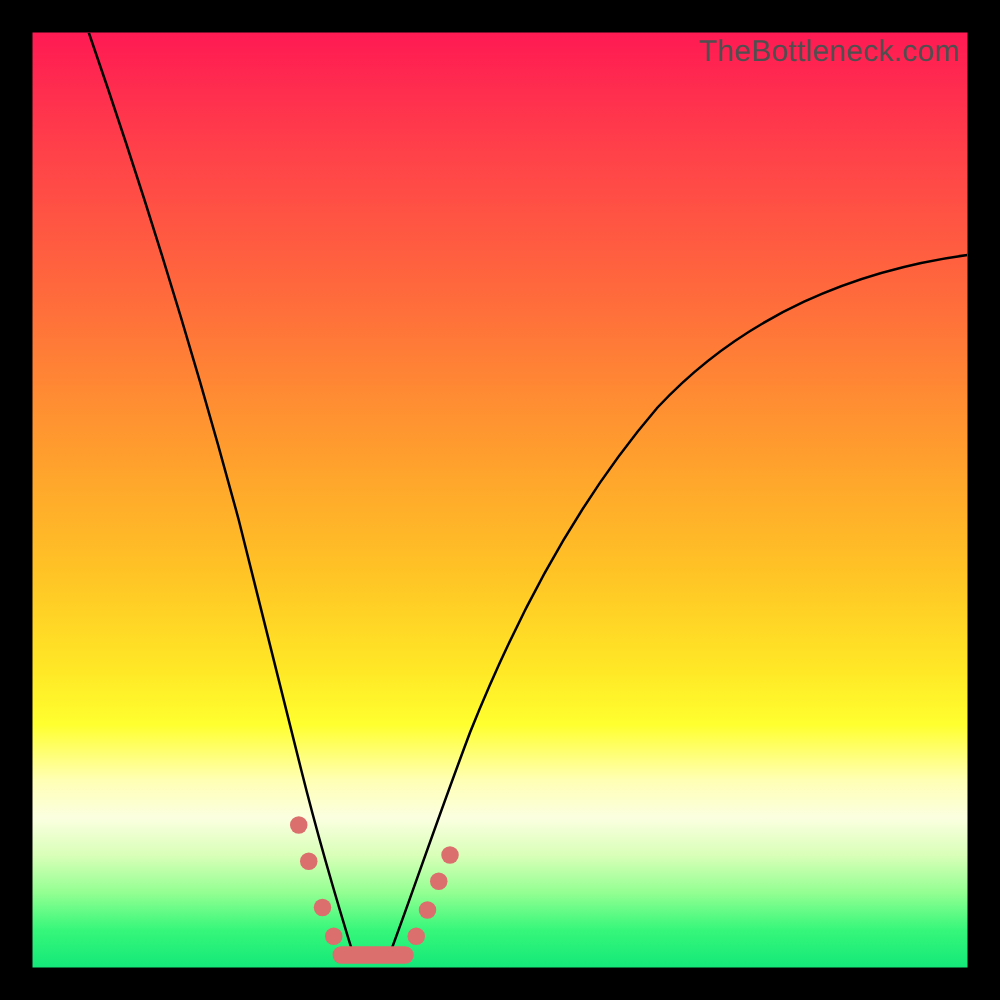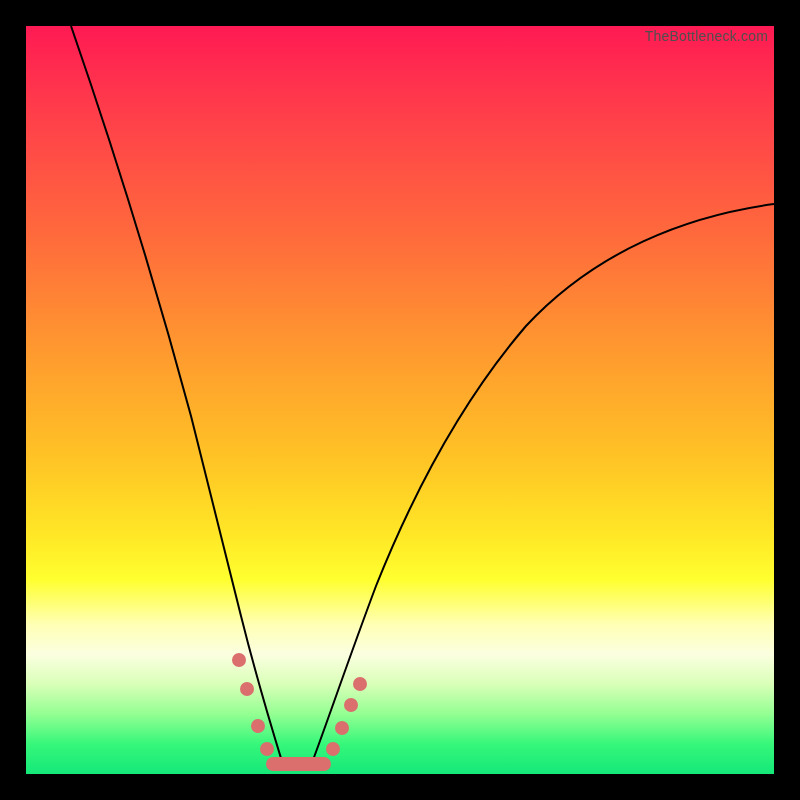--- a/index.html
+++ b/index.html
@@ -40,21 +40,21 @@
       #36f77a 96%,
       #14e879 100%
     );
     overflow: hidden;
   }
   .watermark {
     position: absolute;
     top: 28px;
     right: 32px;
     color: #4f4f4f;
-    font-size: 14px;
+    font-size: 24px;
     font-weight: 400;
     letter-spacing: 0.2px;
     user-select: none;
   }
   svg.curve {
     position: absolute;
     top: 0;
     left: 0;
     width: 748px;
     height: 748px;

